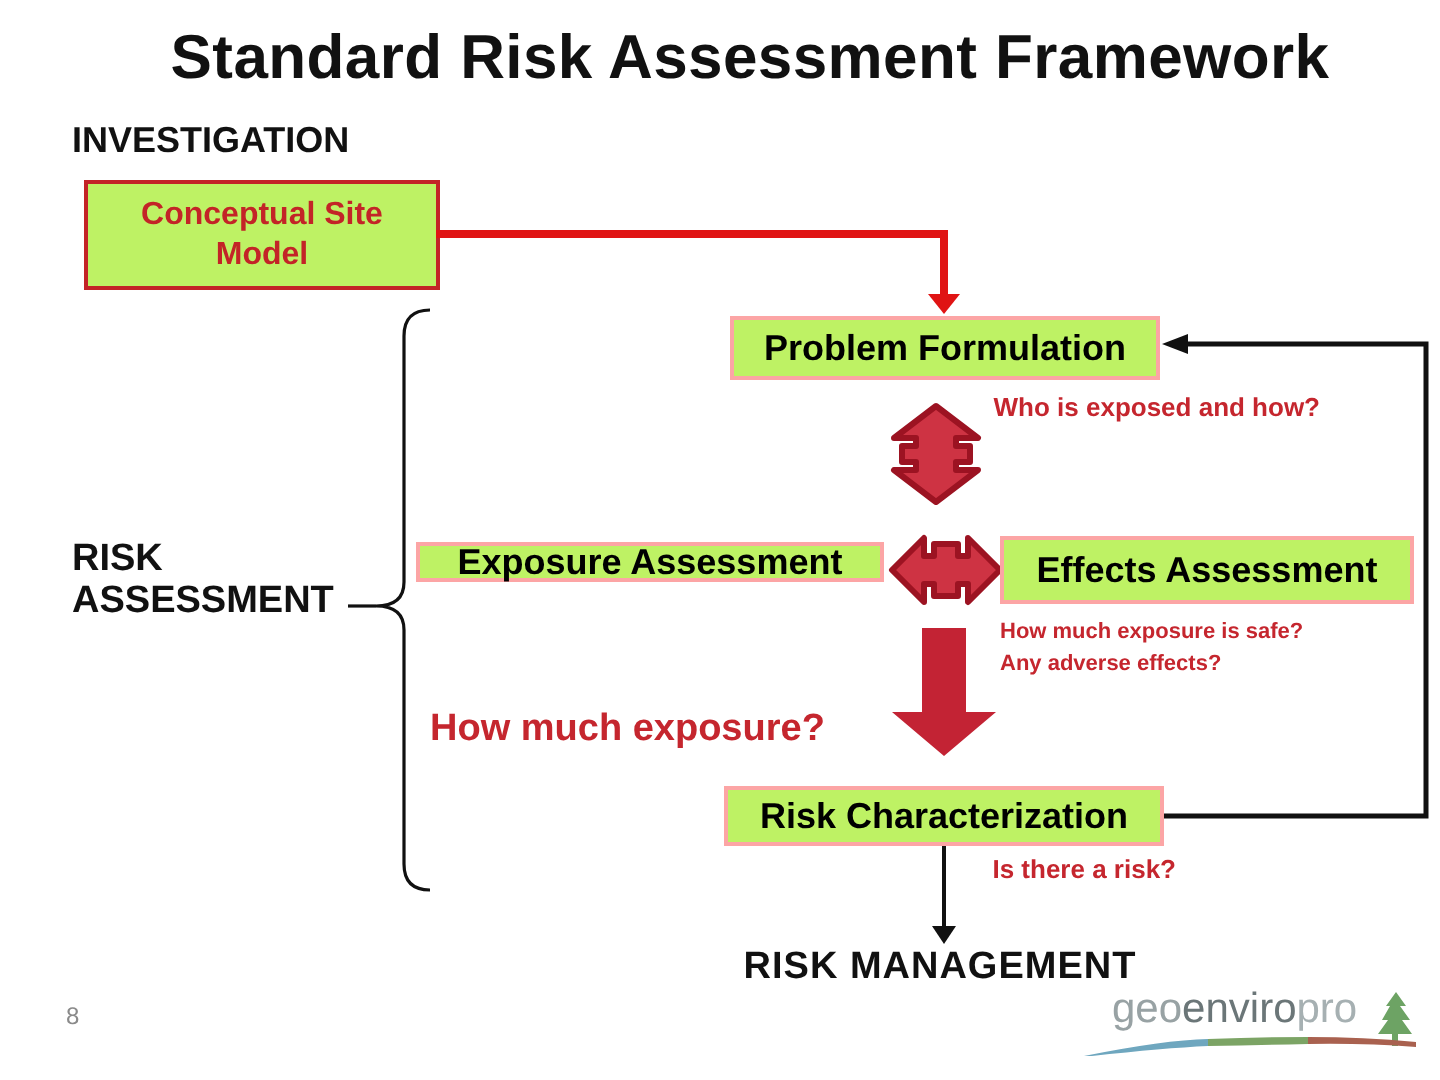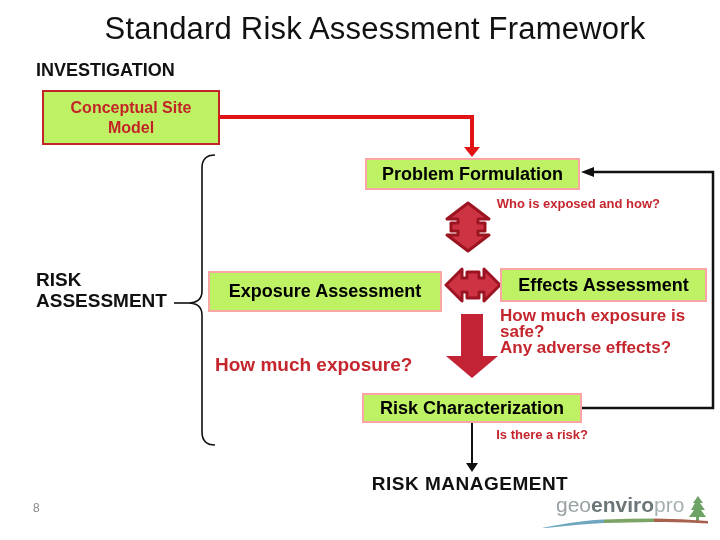--- a/index.html
+++ b/index.html
@@ -1,53 +1,53 @@
 <!DOCTYPE html>
 <html style="--red-accent: #e01414; --box-red: #c32427; --crimson-text: #c5262e; --arrow-fill: #ce3343; --arrow-stroke: #9c1322; --solid-arrow: #c32334; --logo-light: #98a2a4; --logo-dark: #6b7678; --logo-lighter: #a6b0b2; --swoosh-blue: #6fa7bf; --swoosh-green: #7ca465; --swoosh-red: #a9614f; --tree-green: #6da364;"><head>
 <meta charset="utf-8">
 <style>
   html,body{margin:0;padding:0;background:#fff;}
   #slide{
     position:relative;width:720px;height:540px;background:#ffffff;
     font-family:"Liberation Sans",sans-serif;overflow:hidden;
   }
   .abs{position:absolute;}
-  #title{top:11px;left:30px;right:0;text-align:center;font-size:31px;font-weight:normal;color:#111;letter-spacing:0.2px;}
+  #title{top:11px;left:30px;right:0;text-align:center;font-size:31px;font-weight:bold;color:#111;letter-spacing:0.2px;}
   #investigation{left:36px;top:60px;font-size:18px;font-weight:bold;color:#111;}
   .proc-box{display:flex;align-items:center;justify-content:center;text-align:center;background:#bef264;box-sizing:border-box;}
   #csm-box{left:42px;top:90px;width:178px;height:55px;border:2px solid var(--box-red);
     color:var(--box-red);font-size:16px;font-weight:bold;line-height:20px;}
   .black-box{border:2px solid #fca5a5;color:#000;font-weight:bold;}
   #pf-box{left:365px;top:158px;width:215px;height:32px;font-size:18px;}
-  #exp-box{left:208px;top:271px;width:234px;height:41px;font-size:18px;}
+  #exp-box{left:208px;top:271px;width:234px;height:20px;font-size:18px;}
   #eff-box{left:500px;top:268px;width:207px;height:34px;font-size:18px;}
   #rc-box{left:362px;top:393px;width:220px;height:30px;font-size:18px;}
   .redq{color:var(--crimson-text);font-weight:bold;}
   #who-q{left:430px;top:196px;width:230px;text-align:right;font-size:13px;}
   #howmuch-q{left:215px;top:310px;font-size:19px;margin-top:44px;}
-  #safe-q{left:500px;top:308px;font-size:17px;line-height:16px;}
+  #safe-q{left:500px;top:308px;font-size:11px;line-height:16px;}
   #risk-q{left:440px;top:427px;width:148px;text-align:right;font-size:13px;}
   #risk-assessment{left:36px;top:269px;font-size:19px;font-weight:bold;line-height:21px;color:#111;}
   #risk-management{left:330px;top:473px;width:280px;text-align:center;font-size:19px;font-weight:bold;color:#111;letter-spacing:0.5px;}
   
   #conn-h{left:218px;top:115px;width:256px;height:4px;background:var(--red-accent);}
   #conn-v{left:470px;top:115px;width:4px;height:33px;background:var(--red-accent);}
   #conn-head{left:464px;top:147px;width:0;height:0;border-left:8px solid transparent;border-right:8px solid transparent;border-top:10px solid var(--red-accent);}
   
   #bm-line{left:471px;top:423px;width:2px;height:42px;background:#111;}
   #bm-head{left:466px;top:463px;width:0;height:0;border-left:6px solid transparent;border-right:6px solid transparent;border-top:9px solid #111;}
   .dbl-fill{fill:var(--arrow-fill);stroke:var(--arrow-stroke);stroke-width:3;stroke-linejoin:round;}
   .solid-arrow{fill:var(--solid-arrow);}
   .blackline{fill:none;stroke:#111;stroke-width:2.5;}
   .bracepath{fill:none;stroke:#111;stroke-width:1.6;}
   #page-num{left:33px;top:501px;font-size:12px;color:#8a8a8a;}
   
   #logo-text{left:556px;top:493px;font-size:21px;white-space:nowrap;}
   .lg-geo{color:var(--logo-light);}
-  .lg-enviro{color:var(--logo-dark);font-weight:bold;}
+  .lg-enviro{color:var(--logo-dark);font-weight:normal;}
   .lg-pro{color:var(--logo-lighter);}
 </style>
 </head>
 <body>
 
 <div id="slide">
 
   <div class="abs" id="title">Standard Risk Assessment Framework</div>
 
   <div class="abs" id="investigation">INVESTIGATION</div>

